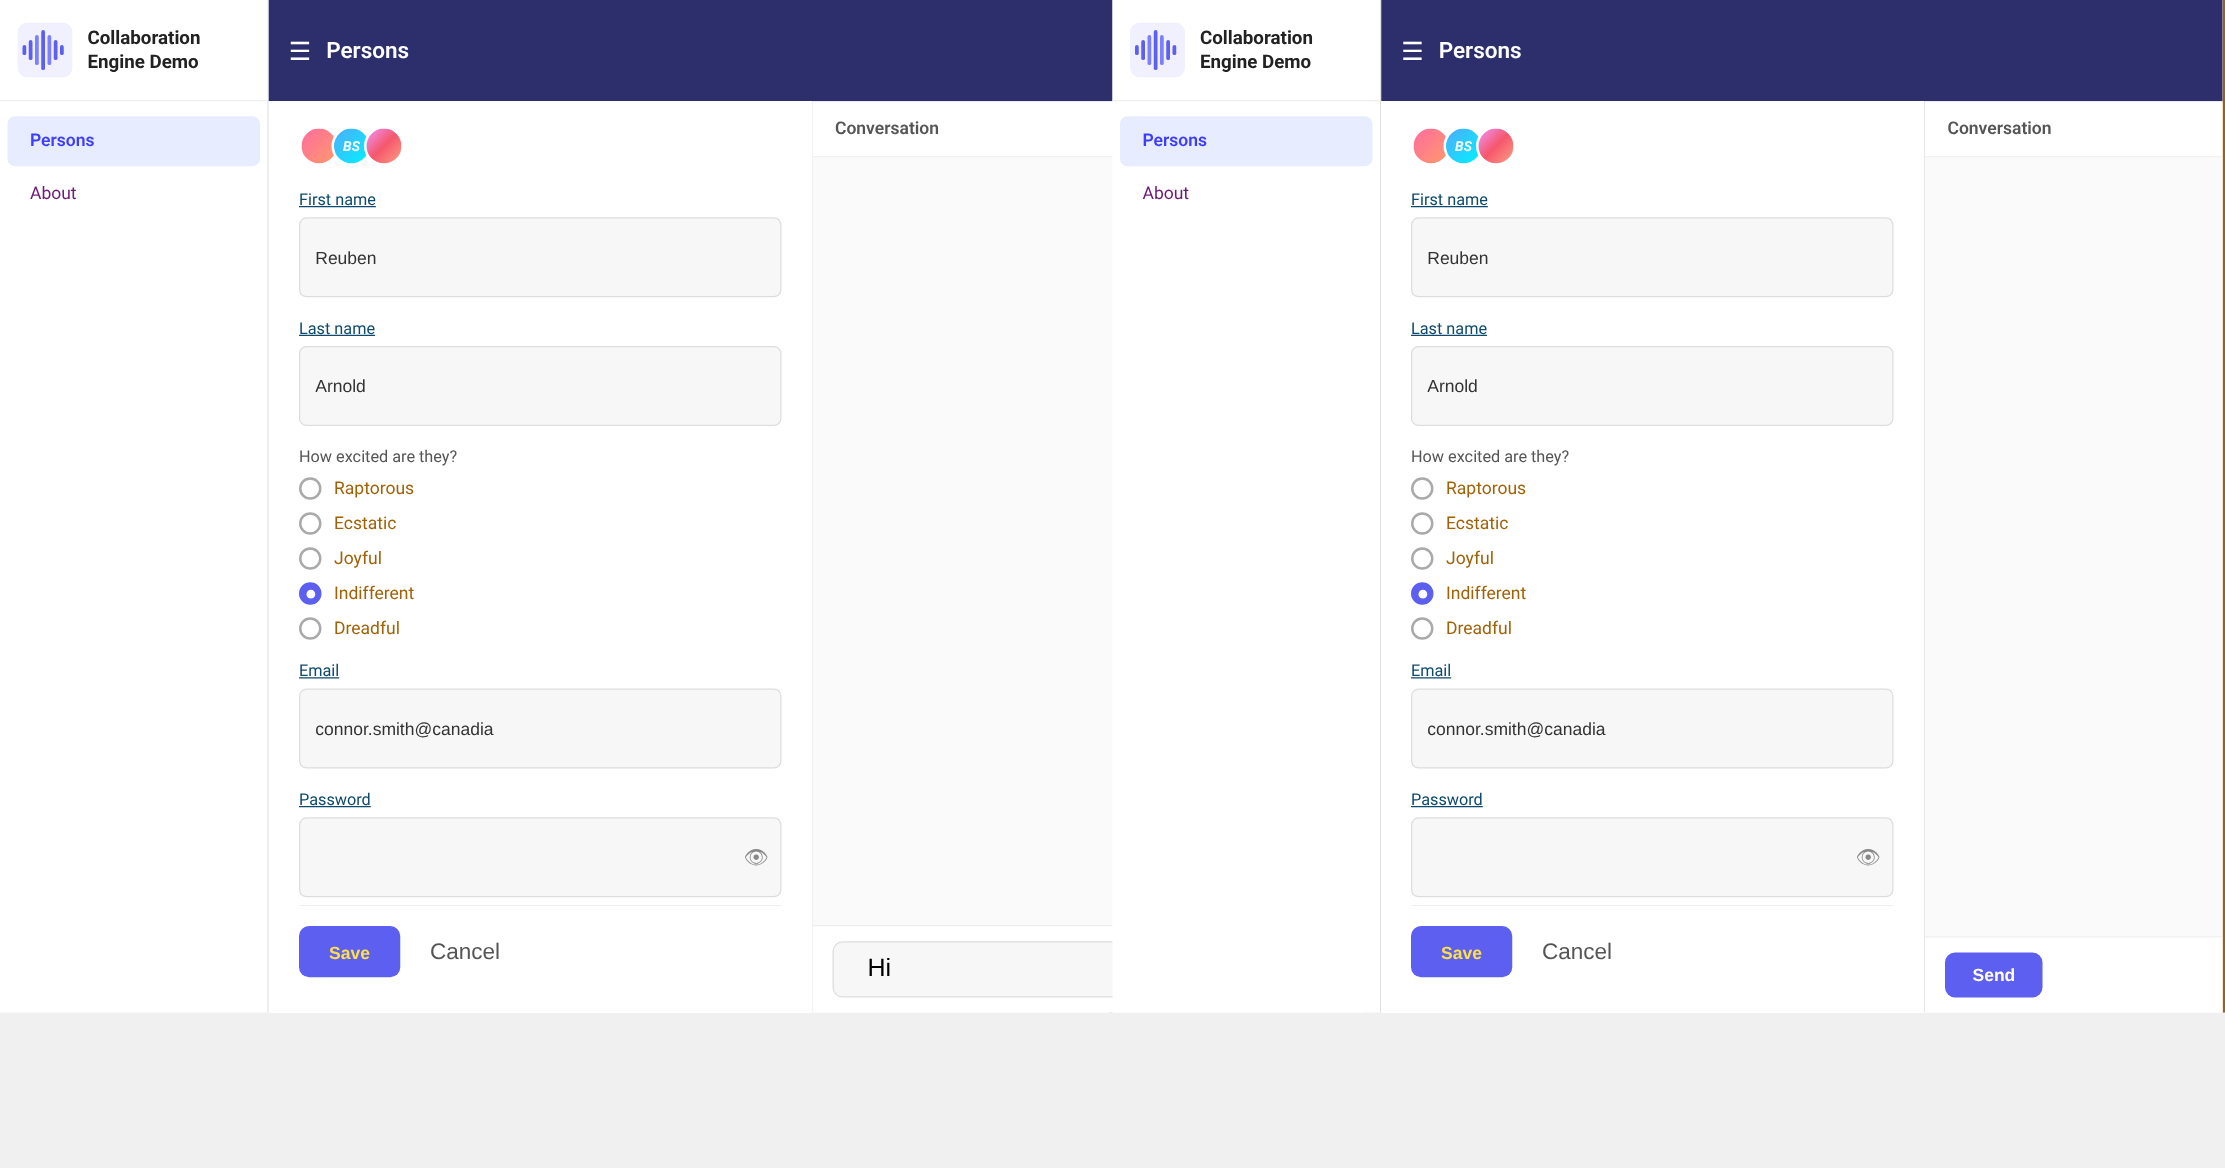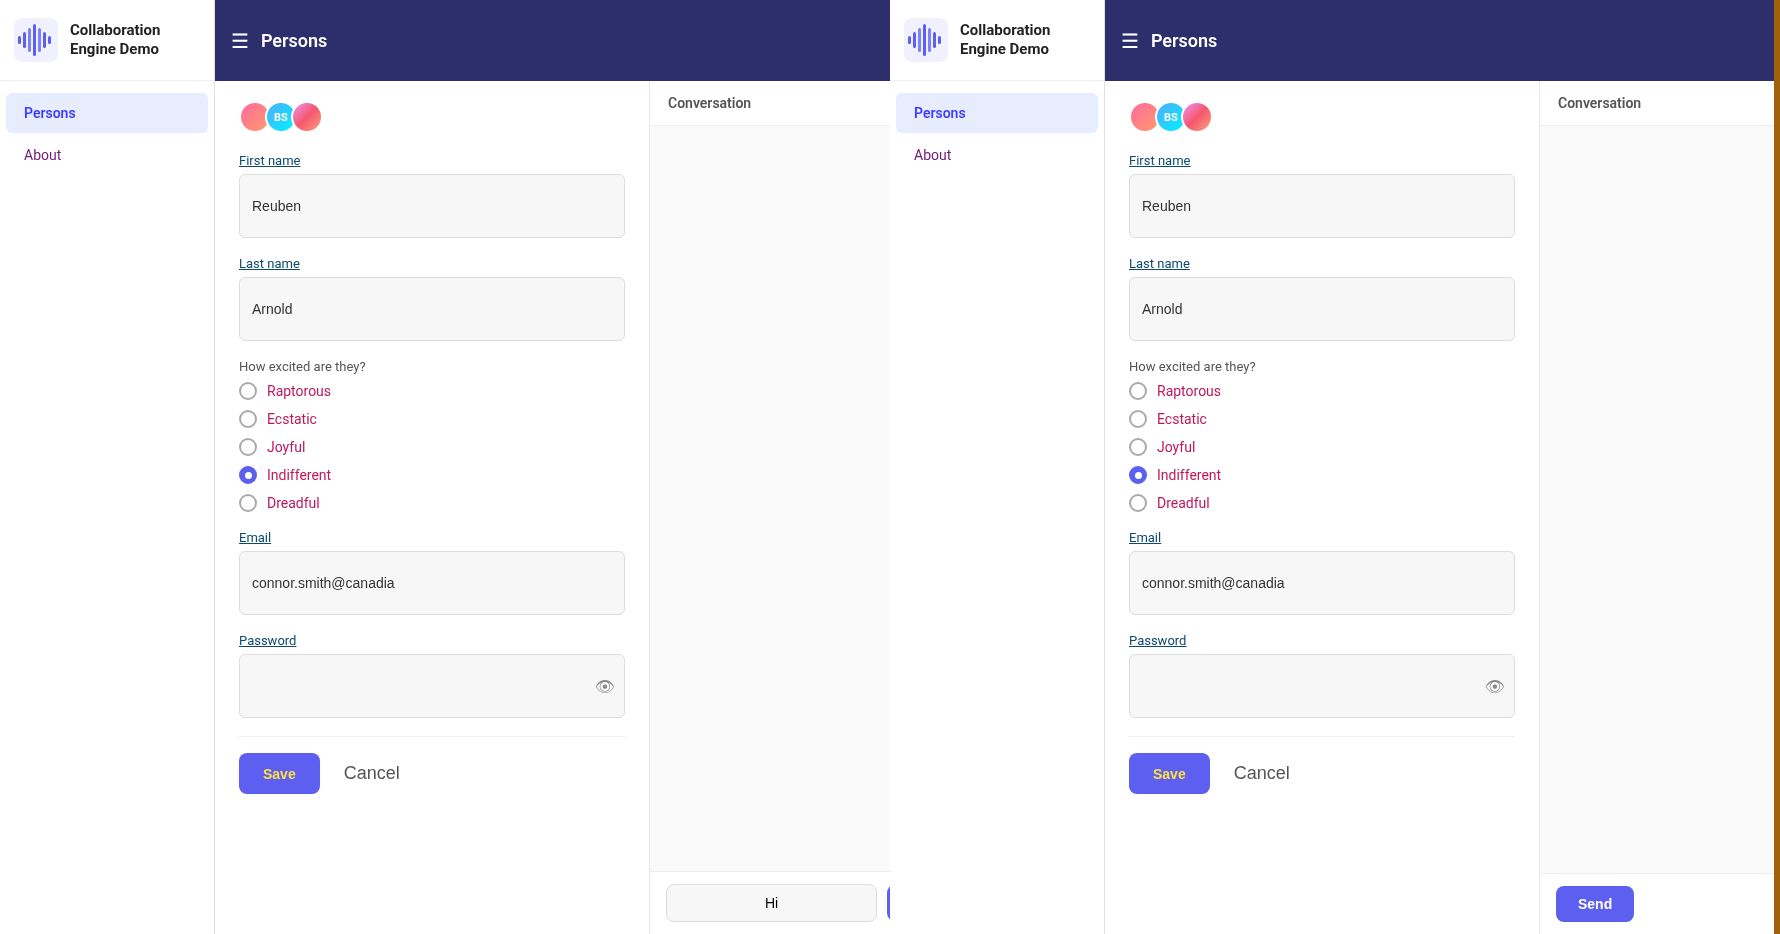--- a/index.html
+++ b/index.html
@@ -9,22 +9,22 @@
       display: flex;
       width: 1780px;
       height: 934px;
       overflow: hidden;
     }
 
     
     .app-instance {
       display: flex;
       width: 890px;
-      height: 934px;
-      border-right: 6px solid #a16207;
+      height: 810px;
+      border-right: 2px solid #a16207;
     }
 
     
     .sidebar {
       width: 215px;
       min-width: 215px;
       background: #fff;
       display: flex;
       flex-direction: column;
       border-right: 1px solid #e0e0e0;
@@ -130,20 +130,21 @@
       border-right: 1px solid #e8e8e8;
       background: #fff;
       position: relative;
     }
 
     .user-avatars-row {
       display: flex;
       align-items: center;
       gap: -6px;
       margin-bottom: 20px;
+      font-style: italic;
     }
     .user-avatars-row .avatar-sm {
       width: 32px;
       height: 32px;
       border-radius: 50%;
       border: 2px solid #fff;
       margin-right: -6px;
       display: flex;
       align-items: center;
       justify-content: center;
@@ -195,21 +196,21 @@
       display: flex;
       flex-direction: column;
       gap: 10px;
       margin-top: 6px;
     }
     .radio-item {
       display: flex;
       align-items: center;
       gap: 10px;
       font-size: 14px;
-      color: #be185d;
+      color: #a16207;
       cursor: pointer;
     }
     .radio-circle {
       width: 18px;
       height: 18px;
       border-radius: 50%;
       border: 2px solid #aaa;
       display: flex;
       align-items: center;
       justify-content: center;
@@ -278,27 +279,26 @@
     .conversation-footer {
       padding: 12px 16px;
       border-top: 1px solid #eee;
       display: flex;
       align-items: center;
       gap: 10px;
       background: #fff;
     }
     .message-input {
       flex: 1;
-      padding: 10px 14px;
+      padding: 10px 27px;
       border: 1px solid #ddd;
       border-radius: 8px;
-      font-size: 14px;
+      font-size: 20px;
       outline: none;
       background: #f7f7f7;
-      text-align: center;
     }
     .btn-send {
       background: #5c5fef;
       color: #fff;
       border: none;
       border-radius: 8px;
       padding: 10px 22px;
       font-size: 14px;
       font-weight: 600;
       cursor: pointer;

